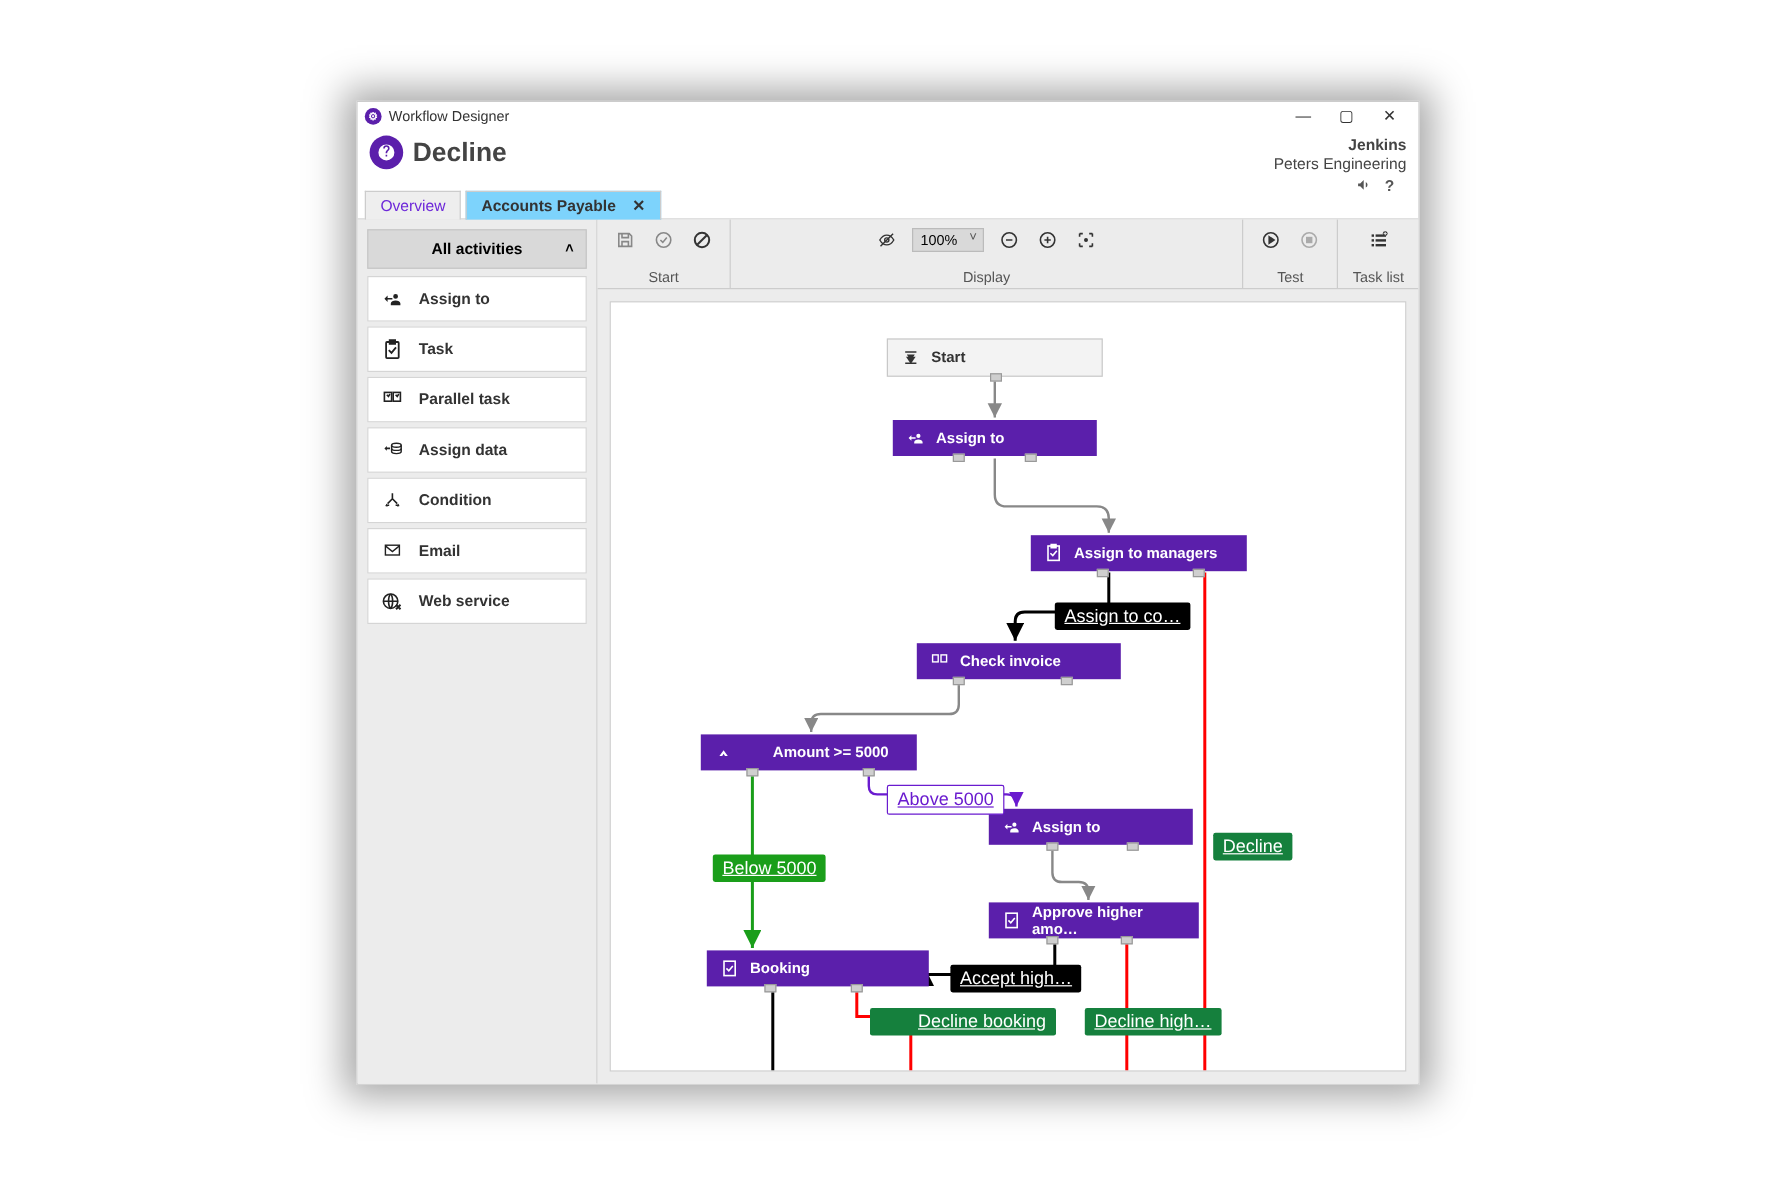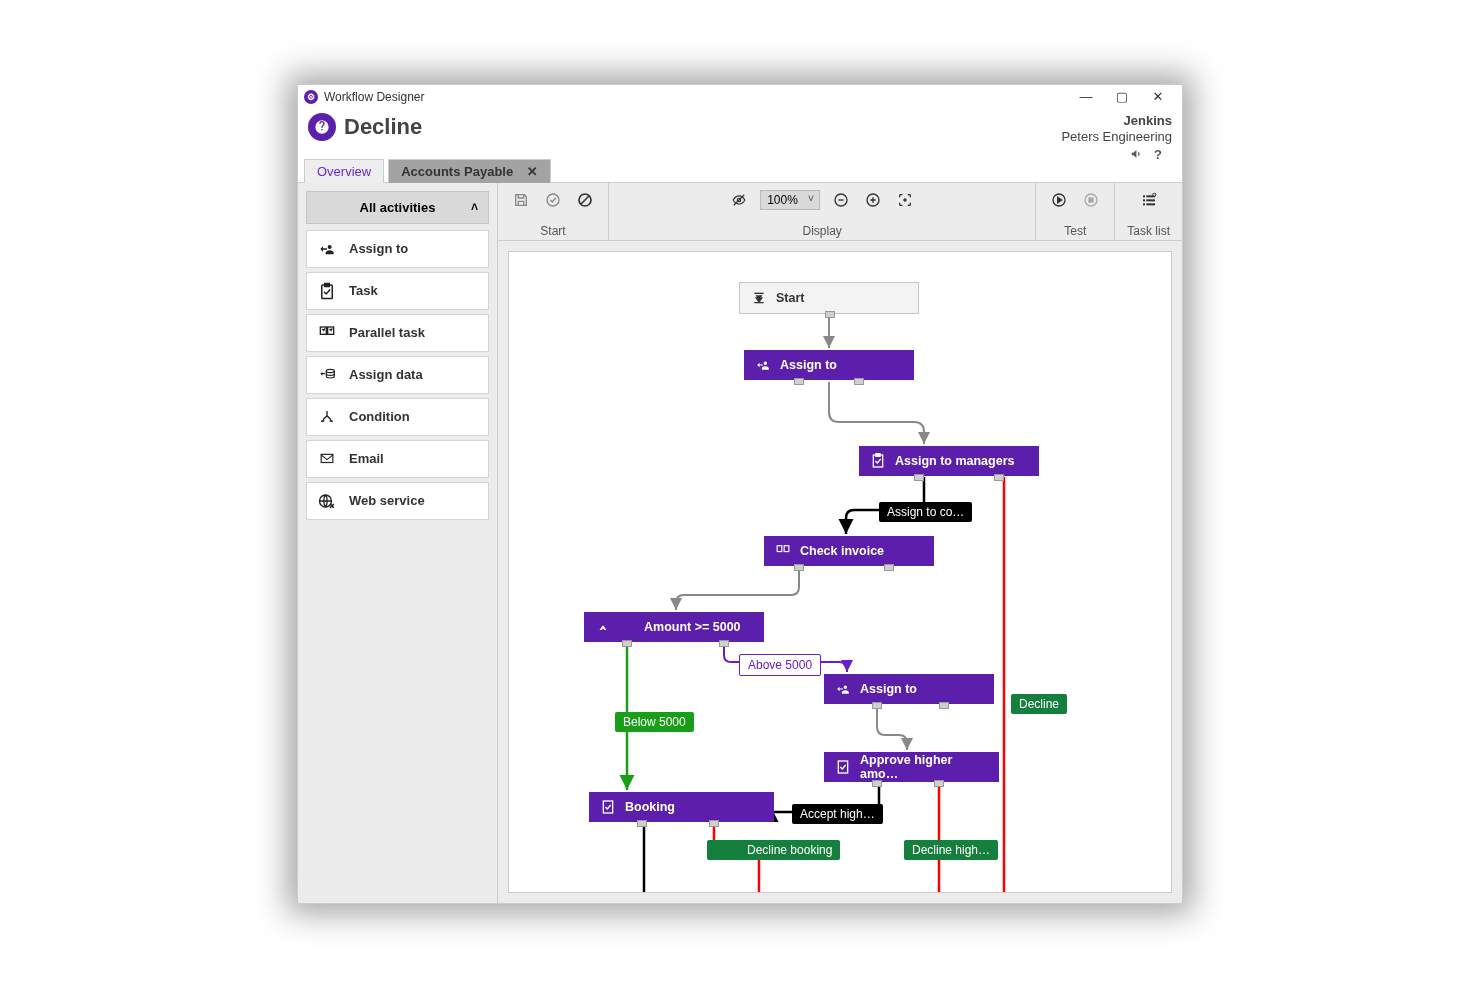--- a/index.html
+++ b/index.html
@@ -12,21 +12,21 @@
   .header { display:flex; align-items:flex-start; padding: 4px 10px 0 10px; height:46px;}
   .logo { display:flex; align-items:center; gap:8px; }
   .logo-badge { width:28px; height:28px; border-radius:50%; background:#5b1fab; display:flex; align-items:center; justify-content:center;}
   .logo-badge svg{fill:#fff;}
   .logo-text { font-size:22px; font-weight:700; color:#444; }
   .user-info { margin-left:auto; text-align:right; font-size:13px; color:#444; line-height:1.25;}
   .user-info .uname{font-weight:700;}
   .user-icons{ text-align:right; padding-right:10px; font-size:13px; color:#555; display:flex; gap:10px; justify-content:flex-end; margin-top:2px;}
   .tabs { display:flex; border-bottom:1px solid #ccc; height:28px; align-items:flex-end; padding-left:6px; gap:4px;}
   .tab { padding: 4px 12px; font-size:13px; border:1px solid #ccc; border-bottom:none; background:#eee; color:#6d28d9; cursor:pointer; position:relative; top:1px;}
-  .tab.active { background:#a3a3a3; font-weight:700; color:#333;}
+  .tab.active { background:#7dd3fc; font-weight:700; color:#333;}
   .tab .close { margin-left:10px; font-weight:bold; cursor:pointer;}
   .body { display:flex; height: calc(100% - 98px); }
   .sidebar { width:200px; background:#ececec; border-right:1px solid #ccc; padding:8px;text-align:right; }
   .side-header { background:#d9d9d9; border:1px solid #c5c5c5; padding:8px 10px; font-size:13px; font-weight:600; display:flex; align-items:center; justify-content:center; position:relative; cursor:pointer;}
   .side-header .chev { position:absolute; right:10px; font-size:12px;}
   .side-list { margin-top:6px; display:flex; flex-direction:column; gap:4px;}
   .side-item { background:#fff; border:1px solid #d5d5d5; padding:9px 10px; font-size:13px; font-weight:600; display:flex; align-items:center; gap:12px; cursor:grab; color:#333;}
   .side-item .ic { width:20px; height:18px; display:flex; align-items:center; justify-content:center; color:#222;}
   .main { flex:1; background:#ececec; display:flex; flex-direction:column; }
   .toolbar { display:flex; border-bottom:1px solid #ccc; background:#ececec; height:58px; }
@@ -36,21 +36,21 @@
   .tbtn { width:22px; height:22px; display:flex; align-items:center; justify-content:center; color:#444; cursor:pointer; font-size:16px;}
   .zoom-select { background:#d9d9d9; border:1px solid #bbb; font-size:12px; padding:2px 18px 2px 6px; position:relative; cursor:pointer; user-select:none; min-width:60px;}
   .zoom-select::after{content:"˅"; position:absolute; right:5px; top:1px; font-size:11px; color:#555;}
   .canvas-wrap { flex:1; padding:10px; overflow:hidden;}
   .canvas { width:100%; height:100%; background:#fff; border:1px solid #ccc; position:relative;}
   .node { position:absolute; display:flex; align-items:center; gap:8px; color:#fff; font-size:12.5px; font-weight:600; padding:0 10px; height:30px; cursor:move; }
   .node.start { background:#f3f3f3; border:1px solid #c8c8c8; color:#333; width:180px; height:32px;}
   .node.purple { background:#5b1fab; width:170px;}
   .node .ic { width:18px; height:18px; display:flex; align-items:center; justify-content:center; flex-shrink:0;}
   .port { width:10px; height:7px; background:#cfcfcf; border:1px solid #999; position:absolute; }
-  .edge-label { position:absolute; font-size:12px; color:#fff; padding:3px 8px; border-radius:2px; white-space:nowrap; pointer-events:none;}
+  .edge-label { position:absolute; font-size:15px; color:#fff; padding:3px 8px; border-radius:2px; white-space:nowrap; pointer-events:none;text-decoration:underline;}
   .lbl-black{background:#000;}
   .lbl-green{background:#1a9e1a;}
   .lbl-red{background:#15803d;}
   .lbl-purple-outline{background:#fff; color:#6a1bcf; border:1px solid #6a1bcf;}
   svg.edges{position:absolute; inset:0; width:100%; height:100%; pointer-events:none;}
 </style>
 </head>
 <body>
 
 <div class="app-window">
@@ -397,25 +397,25 @@
                   <rect x="5" y="3" width="14" height="18"></rect>
                   <path d="M8 12l3 3 5-6"></path>
                 </svg>
               </span>
             <span>Booking</span>
             <div class="port" style="left:48px; bottom:-5px;"></div>
               <div class="port" style="left:120px; bottom:-5px;"></div>
           </div>
 
           <div class="edge-label lbl-black" style="left:370px; top:250px;">Assign to co…</div>
-          <div class="edge-label lbl-green" style="left:106px; top:460px;">Below 5000</div>
+          <div class="edge-label lbl-green" style="left:85px; top:460px;">Below 5000</div>
           <div class="edge-label lbl-purple-outline" style="left:230px; top:402px;">Above 5000</div>
           <div class="edge-label lbl-black" style="left:283px; top:552px;">Accept high…</div>
           <div class="edge-label lbl-red" style="left:502px; top:442px;">Decline</div>
-          <div class="edge-label lbl-red" style="left:198px; top:588px;padding-left:40px;">Decline booking</div>
+          <div class="edge-label lbl-red" style="left:216px; top:588px;padding-left:40px;">Decline booking</div>
           <div class="edge-label lbl-red" style="left:395px; top:588px;">Decline high…</div>
 
         </div>
       </div>
     </div>
 
   </div>
 </div>
 
 </body></html>

